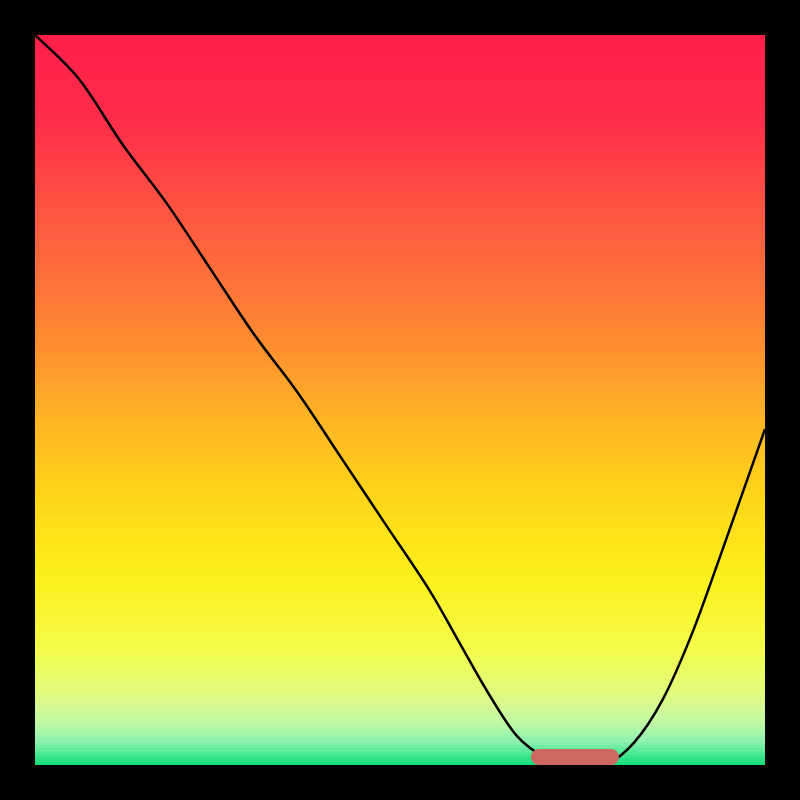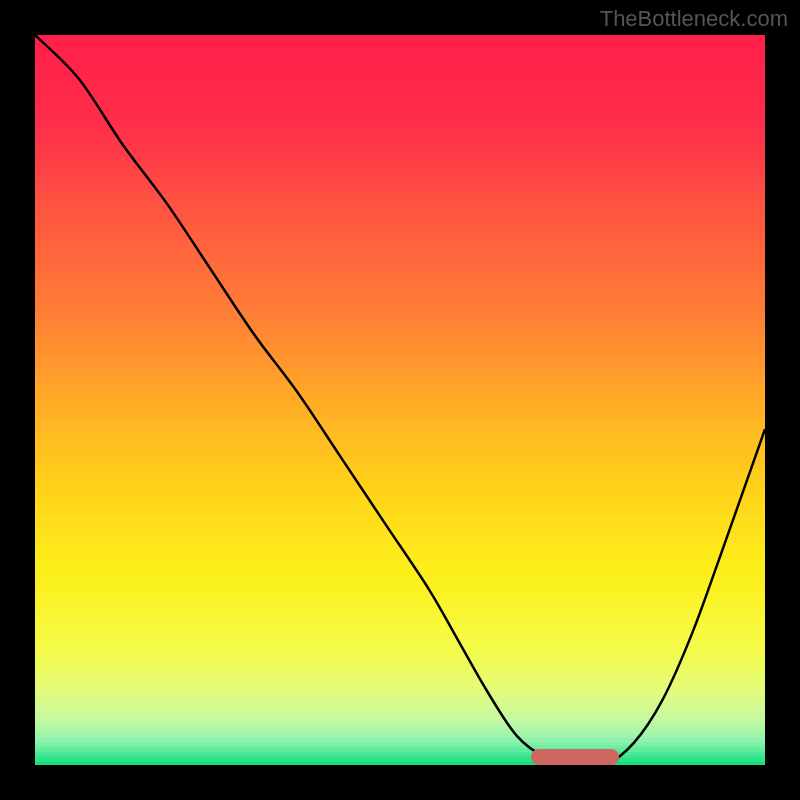--- a/index.html
+++ b/index.html
@@ -53,21 +53,20 @@
     position: absolute;
     height: 16px;
     border-radius: 8px;
     background: #cd6760;
   }
 </style>
 </head>
 <body>
 
 <div class="frame">
-  <div class="attribution">TheBottleneck.com</div>
   <div class="plot-area">
     <div class="gradient" id="grad">
         <div class="strip" style="top: 0px; height: 4.31818px; background: rgb(255, 31, 74);"></div>
         <div class="strip" style="top: 3.31818px; height: 4.31818px; background: rgb(255, 32, 74);"></div>
         <div class="strip" style="top: 6.63636px; height: 4.31818px; background: rgb(255, 32, 74);"></div>
         <div class="strip" style="top: 9.95455px; height: 4.31818px; background: rgb(255, 33, 74);"></div>
         <div class="strip" style="top: 13.2727px; height: 4.31818px; background: rgb(255, 33, 74);"></div>
         <div class="strip" style="top: 16.5909px; height: 4.31818px; background: rgb(255, 34, 74);"></div>
         <div class="strip" style="top: 19.9091px; height: 4.31818px; background: rgb(255, 34, 74);"></div>
         <div class="strip" style="top: 23.2273px; height: 4.31818px; background: rgb(255, 35, 74);"></div>

